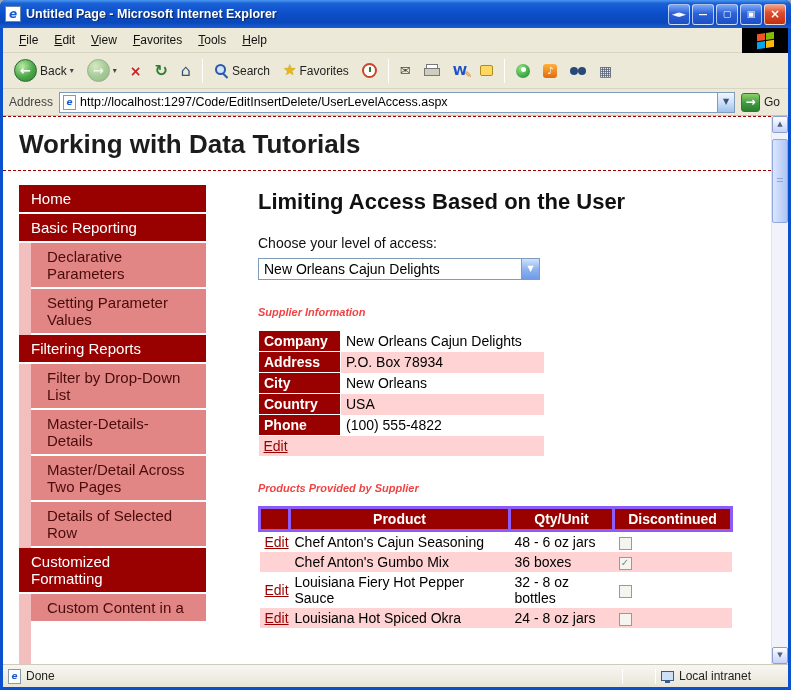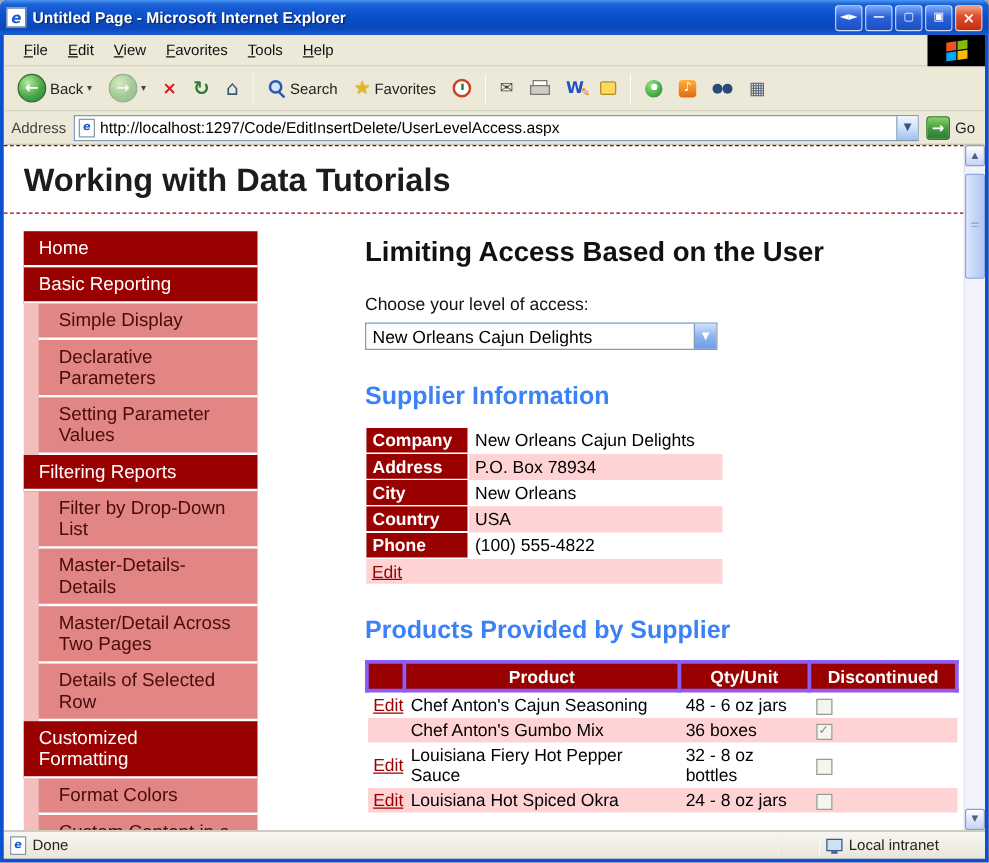--- a/index.html
+++ b/index.html
@@ -89,28 +89,28 @@
   .site-title{font-size:26px;font-weight:bold;color:#1c1c1c;}
   .crumbs{width:276px;font-size:12px;font-weight:bold;color:#111;line-height:1.45;margin-top:3px;}
   .crumb-link{color:#990000;text-decoration:underline;}
   .body{display:flex;flex:1;min-height:0;padding-top:14px;}
 
   .sidebar{width:187px;margin-left:16px;flex-shrink:0;font-size:15px;
     background:linear-gradient(90deg,#f3bebe 0 12px,#ffffff 12px);align-self:stretch;}
   .nav0{background:#990000;color:#fff;padding:5px 40px 5px 12px;border-bottom:2px solid #fff;}
   .nav1{background:#e18585;color:#4a0b0b;padding:5px 19px 5px 16px;margin-left:12px;border-bottom:2px solid #fff;}
 
-  .main{flex:1;min-width:0;padding:0 16px 0 52px;margin-left:34px;}
+  .main{flex:1;min-width:0;padding:0 16px 0 52px;}
   .main h1{font-size:22px;margin:4px 0 20px;color:#111;}
   .access-label{font-size:14px;margin-bottom:7px;color:#111;}
   .select{width:282px;height:22px;border:1px solid #7f9db9;background:#fff;display:flex;align-items:center;font-size:14px;}
   .select-text{flex:1;padding-left:5px;white-space:nowrap;overflow:hidden;color:#000;}
   .select-btn{width:18px;height:20px;border-left:1px solid #7f9db9;display:flex;align-items:center;justify-content:center;
     background:linear-gradient(180deg,#cfe2fc,#8fb4ef 50%,#6f9ae6);color:#fff;font-size:8px;}
-  .main h2{font-size:20px;margin:26px 0 12px;color:#3b82f6;}
+  .main h2{font-size:11px;margin:26px 0 12px;color:#ef4444;font-style:italic;}
 
   table{border-collapse:collapse;table-layout:fixed;font-size:14px;color:#000;}
   .supplier-table{width:286px;}
   .supplier-table td{padding:2px 5px;height:19px;overflow:hidden;}
   .sup-label{background:#990000;color:#fff;font-weight:bold;border:1px solid #fff;width:82px;}
   .r-pink{background:#ffd3d3;}
   .edit-link{color:#990000;text-decoration:underline;font-size:14px;}
 
   .products-table{width:472px;margin-top:2px;}
   .products-table th{background:#990000;color:#fff;font-weight:bold;border:3px solid #8b5cf6;padding:2px 4px;font-size:14px;height:19px;}
@@ -253,30 +253,28 @@
   <div class="content-row">
     <div class="page" data-interactable="false">
       <div class="hdr" data-interactable="false">
         <span class="site-title" data-interactable="false">Working with Data Tutorials</span>
       </div>
 
       <div class="body">
         <div class="sidebar" data-interactable="false">
           <div class="nav0" data-interactable="true">Home</div>
           <div class="nav0" data-interactable="true">Basic Reporting</div>
-          <div class="nav1" data-interactable="true">Simple Display</div>
           <div class="nav1" data-interactable="true">Declarative Parameters</div>
           <div class="nav1" data-interactable="true">Setting Parameter Values</div>
           <div class="nav0" data-interactable="true">Filtering Reports</div>
           <div class="nav1" data-interactable="true">Filter by Drop-Down List</div>
           <div class="nav1" data-interactable="true">Master-Details-Details</div>
           <div class="nav1" data-interactable="true">Master/Detail Across Two Pages</div>
           <div class="nav1" data-interactable="true">Details of Selected Row</div>
           <div class="nav0" data-interactable="true">Customized Formatting</div>
-          <div class="nav1" data-interactable="true">Format Colors</div>
           <div class="nav1" data-interactable="true">Custom Content in a</div>
         </div>
 
         <div class="main" data-interactable="false">
           <h1 data-interactable="false">Limiting Access Based on the User</h1>
           <div class="access-label" data-interactable="false">Choose your level of access:</div>
           <div class="select" data-interactable="true">
             <span class="select-text" data-interactable="false">New Orleans Cajun Delights</span>
             <span class="select-btn glyph" data-interactable="true">▼</span>
           </div>

